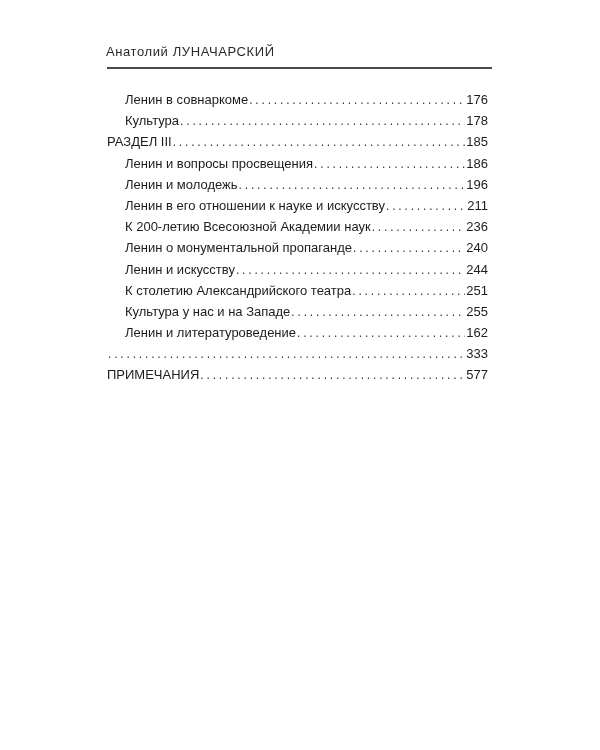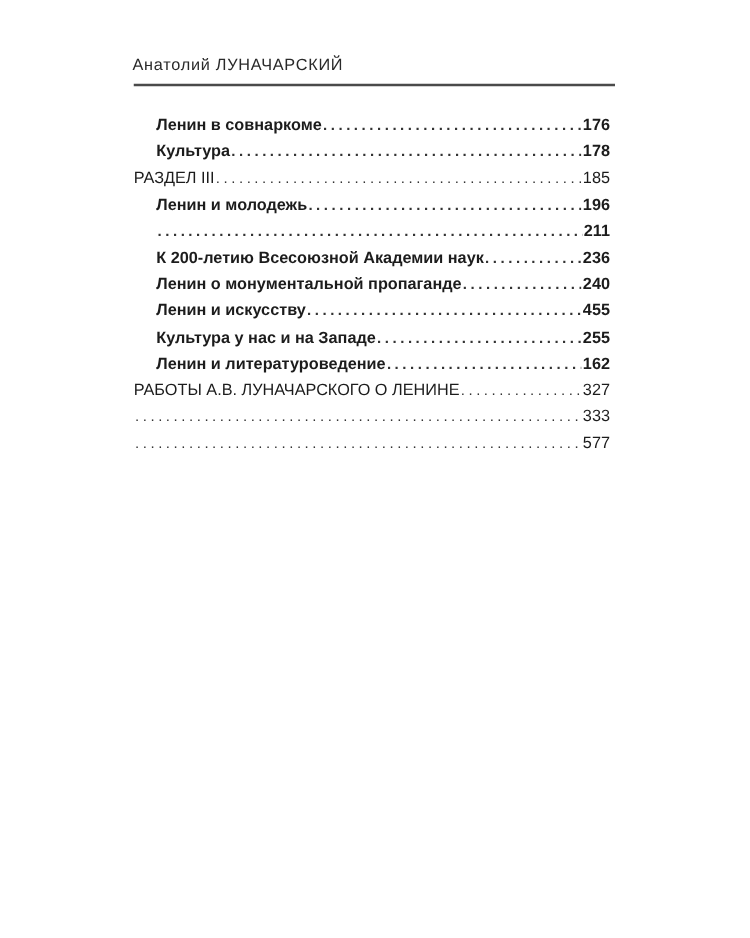--- a/index.html
+++ b/index.html
@@ -5,21 +5,21 @@
     html, body { margin: 0; padding: 0; background: #ffffff; }
     body { width: 600px; height: 750px; position: relative; overflow: hidden;
            font-family: "Liberation Sans", "DejaVu Sans", sans-serif; color: #1c1c1c; }
     .running-head { position: absolute; left: 106px; top: 44px; font-size: 13px;
                     letter-spacing: 0.6px; color: #2a2a2a; white-space: nowrap; }
     .head-rule { position: absolute; left: 107px; top: 67px; width: 385px; height: 1.5px;
                  background: #4a4a4a; }
     .toc { position: absolute; left: 107px; top: 89px; width: 381px; }
     .toc-row { display: flex; align-items: baseline; height: 21.2px; font-size: 13px;
                line-height: 21.2px; white-space: nowrap; }
-    .toc-row.indent { padding-left: 18px; font-weight: bold; }
+    .toc-row.indent { padding-left: 18px; }
     .toc-title { flex: 0 0 auto; }
     .toc-dots { flex: 1 1 auto; overflow: hidden; margin: 0 1px; color: #333;
                 letter-spacing: 2.2px; font-size: 12px; }
     .toc-dots::before { content: ". . . . . . . . . . . . . . . . . . . . . . . . . . . . . . . . . . . . . . . . . . . . . . . . . . . . . . . . . . . . . . . . . . . . . . . . . . . . . . . . . . . . . . . . . . . . . . . . . . . . . ."; letter-spacing: 0; word-spacing: -0.5px; }
     .toc-page { flex: 0 0 auto; text-align: center; }
   </style>
 </head>
 <body>
 
 <div class="running-head">Анатолий ЛУНАЧАРСКИЙ</div>
@@ -35,59 +35,66 @@
     <span class="toc-title">Культура</span>
     <span class="toc-dots"></span>
     <span class="toc-page">178</span>
   </div>
   <div class="toc-row">
     <span class="toc-title">РАЗДЕЛ III</span>
     <span class="toc-dots"></span>
     <span class="toc-page">185</span>
   </div>
   <div class="toc-row indent">
+    <span class="toc-title">Ленин и вопросы просвещения</span>
+    <span class="toc-dots"></span>
+    <span class="toc-page">186</span>
+  </div>
+  <div class="toc-row indent">
     <span class="toc-title">Ленин и молодежь</span>
     <span class="toc-dots"></span>
     <span class="toc-page">196</span>
   </div>
   <div class="toc-row indent">
+    <span class="toc-title">Ленин в его отношении к науке и искусству</span>
     <span class="toc-dots"></span>
     <span class="toc-page">211</span>
   </div>
   <div class="toc-row indent">
     <span class="toc-title">К 200-летию Всесоюзной Академии наук</span>
     <span class="toc-dots"></span>
     <span class="toc-page">236</span>
   </div>
   <div class="toc-row indent">
     <span class="toc-title">Ленин о монументальной пропаганде</span>
     <span class="toc-dots"></span>
     <span class="toc-page">240</span>
   </div>
   <div class="toc-row indent">
     <span class="toc-title">Ленин и искусству</span>
     <span class="toc-dots"></span>
-    <span class="toc-page">455</span>
+    <span class="toc-page">244</span>
+  </div>
+  <div class="toc-row indent">
+    <span class="toc-title">К столетию Александрийского театра</span>
+    <span class="toc-dots"></span>
+    <span class="toc-page">251</span>
   </div>
   <div class="toc-row indent">
     <span class="toc-title">Культура у нас и на Западе</span>
     <span class="toc-dots"></span>
     <span class="toc-page">255</span>
   </div>
   <div class="toc-row indent">
     <span class="toc-title">Ленин и литературоведение</span>
     <span class="toc-dots"></span>
     <span class="toc-page">162</span>
   </div>
   <div class="toc-row">
-    <span class="toc-title">РАБОТЫ А.В. ЛУНАЧАРСКОГО О ЛЕНИНЕ</span>
-    <span class="toc-dots"></span>
-    <span class="toc-page">327</span>
-  </div>
-  <div class="toc-row">
     <span class="toc-dots"></span>
     <span class="toc-page">333</span>
   </div>
   <div class="toc-row">
+    <span class="toc-title">ПРИМЕЧАНИЯ</span>
     <span class="toc-dots"></span>
     <span class="toc-page">577</span>
   </div>
 </div>
 
 </body></html>

